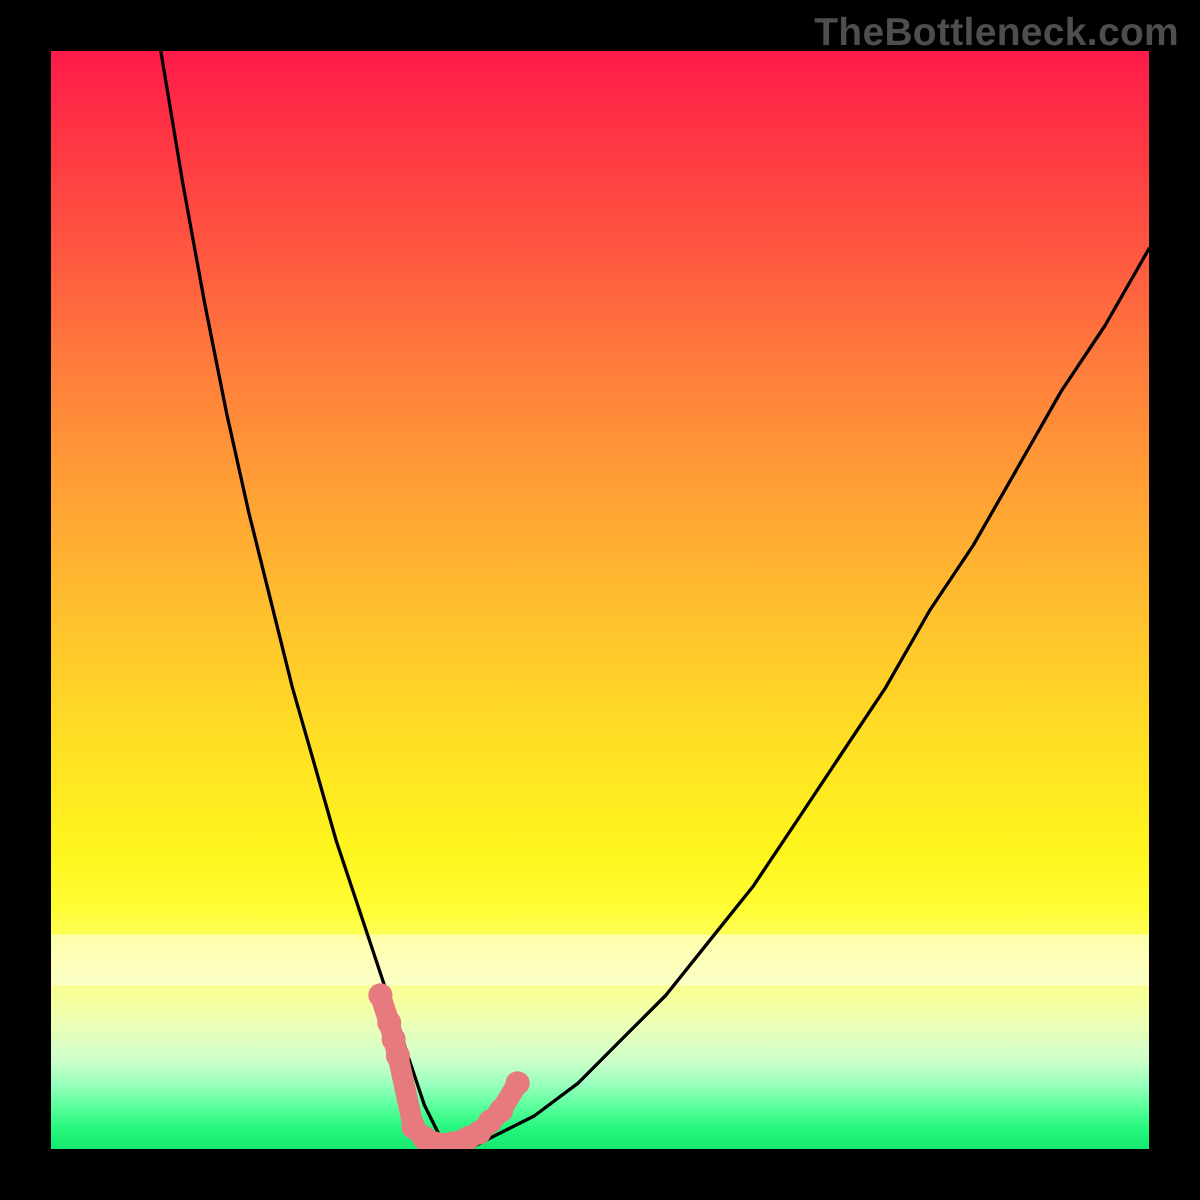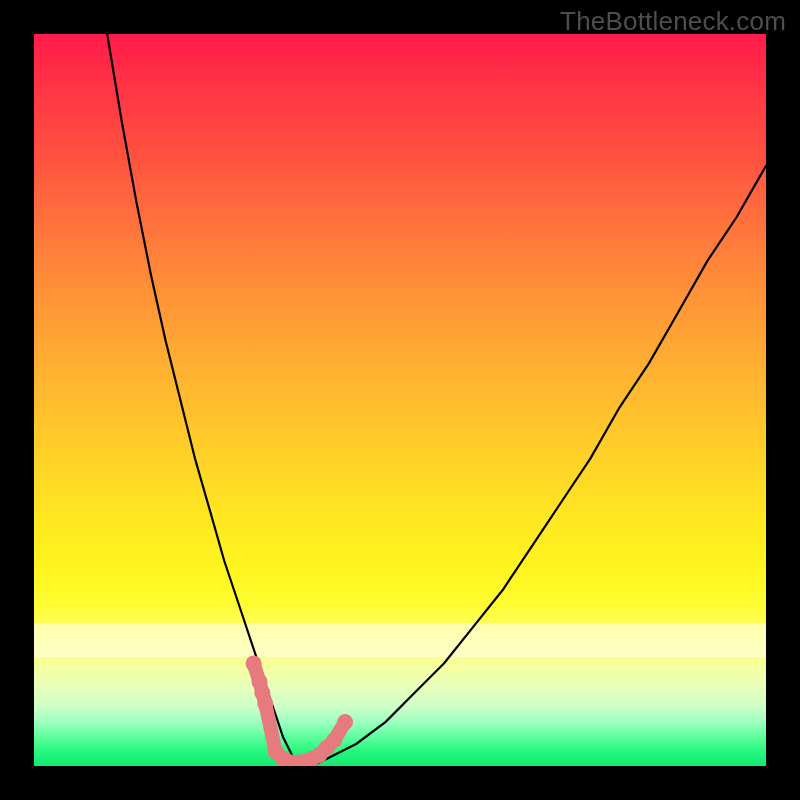--- a/index.html
+++ b/index.html
@@ -16,21 +16,21 @@
     width: 800px;
     height: 800px;
     background: #000;
   }
   .watermark {
     position: absolute;
     top: 6px;
     right: 14px;
     color: #4e4e4e;
     font-size: 26px;
-    font-weight: 400;
+    font-weight: 700;
     letter-spacing: 0.2px;
     user-select: none;
   }
   .plot-area {
     position: absolute;
     left: 34px;
     top: 34px;
     width: 732px;
     height: 732px;
     overflow: hidden;

